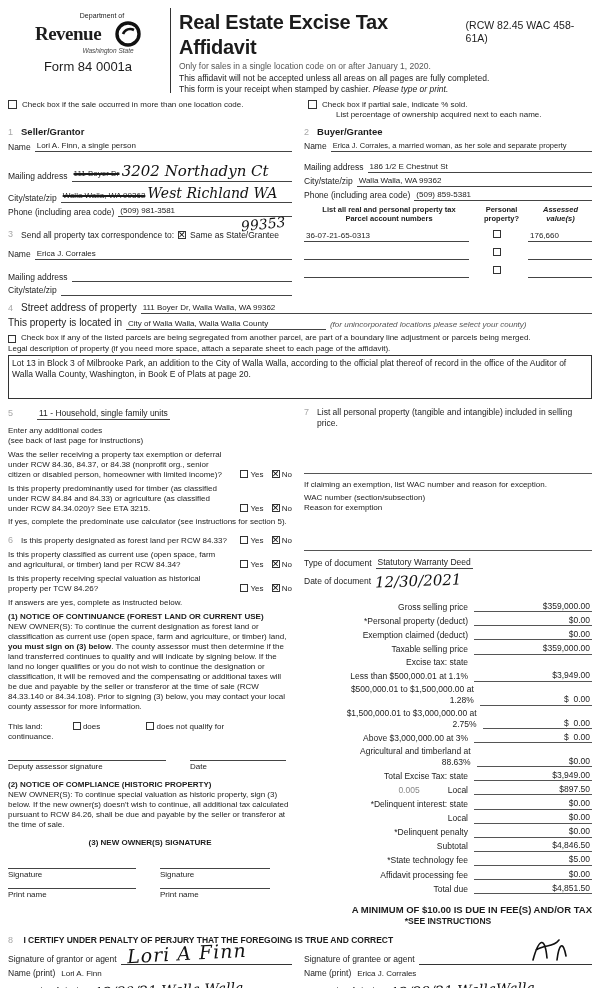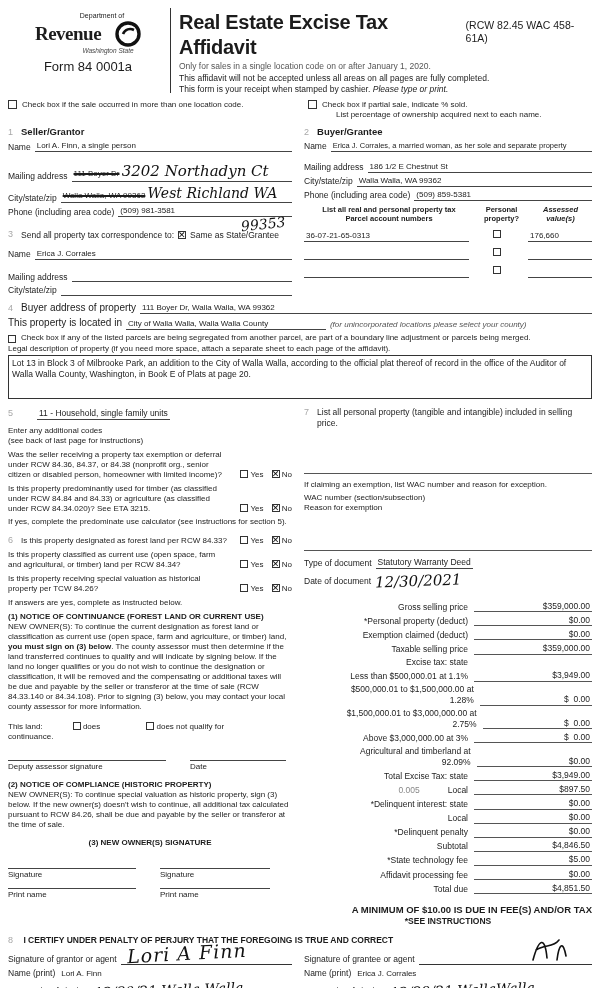--- a/index.html
+++ b/index.html
@@ -238,21 +238,21 @@
     <span class="pr-cb"><span class="cb"></span></span>
     <span class="pr-val"></span>
   </div>
 </div>
     </div>
   </div>
 
   <div class="s4">
     <div class="row" style="align-items:flex-end;">
       <span class="sec-no">4</span>
-      <span class="lbl" style="font-size:10px;">Buyer address of property</span>
+      <span class="lbl" style="font-size:10px;">Street address of property</span>
       <span class="line">111 Boyer Dr, Walla Walla, WA 99362</span>
     </div>
     <div class="row">
       <span class="lbl" style="font-size:10px;">This property is located in</span>
       <span class="fld" style="font-size:8px; width:200px;">City of Walla Walla, Walla Walla County</span>
       <span class="italic" style="font-size:8px; color:#555; margin-left:4px;">(for unincorporated locations please select your county)</span>
     </div>
     <div class="row" style="align-items:flex-end; gap:5px;">
       <span class="cb"></span>
       <span class="small">Check box if any of the listed parcels are being segregated from another parcel, are part of a boundary line adjustment or parcels being merged.</span>
@@ -410,21 +410,21 @@
   </div>
 
   <div class="tax-row">
     <span class="tax-prefix"></span>
     <span class="tax-label">Above $3,000,000.00 at      3%</span>
     <span class="tax-value">$  0.00</span>
   </div>
 
   <div class="tax-row">
     <span class="tax-prefix"></span>
-    <span class="tax-label">Agricultural and timberland at  92.09%</span>
+    <span class="tax-label">Agricultural and timberland at  88.63%</span>
     <span class="tax-value">$0.00</span>
   </div>
 
   <div class="tax-row">
     <span class="tax-prefix"></span>
     <span class="tax-label">Total Excise Tax: state</span>
     <span class="tax-value">$3,949.00</span>
   </div>
 
   <div class="tax-row">

